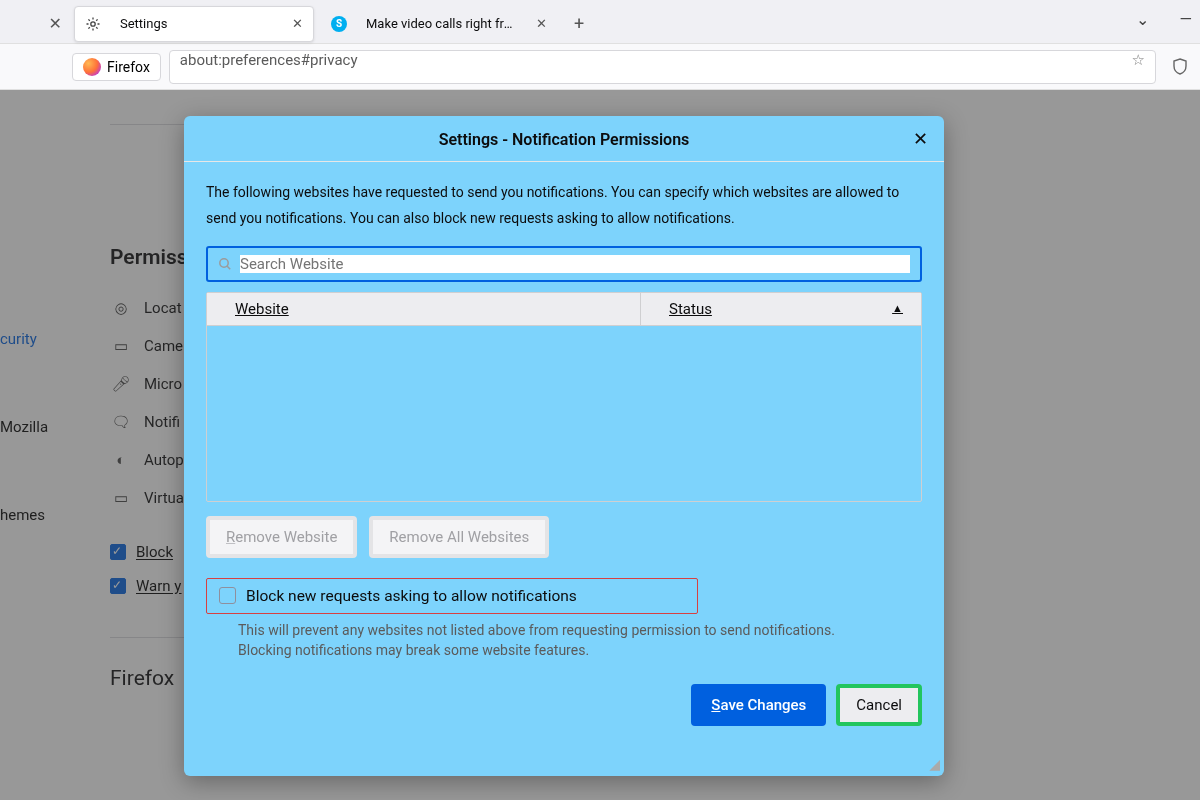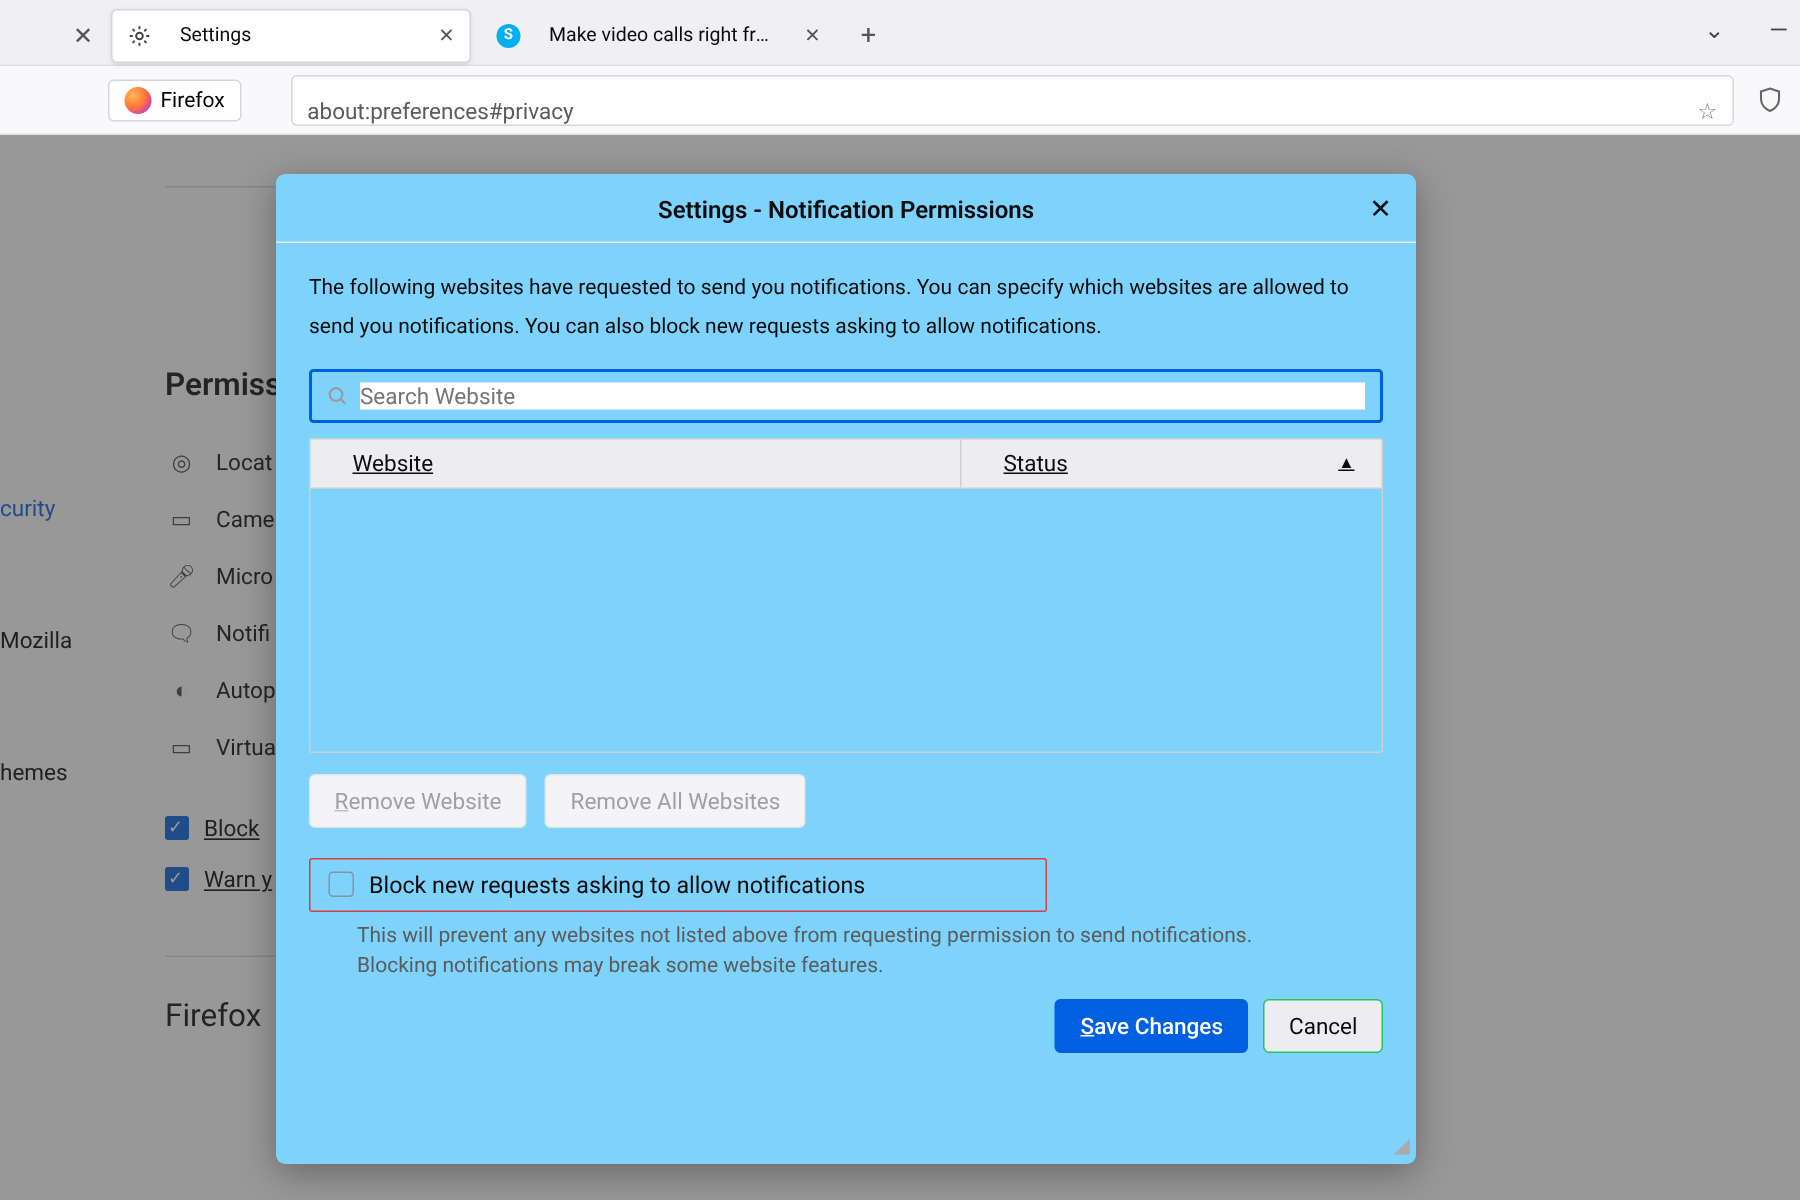--- a/index.html
+++ b/index.html
@@ -16,21 +16,21 @@
   .tab .close { color: #555; }
   .tab.settings { width: 240px; }
   .tab.skype { width: 238px; }
   .newtab { width: 30px; height: 30px; display: flex; align-items: center; justify-content: center; color: #555; font-size: 18px; }
   .window-controls { position: absolute; right: 8px; top: 10px; display: flex; gap: 30px; color: #444; font-size: 16px; align-items: center; }
 
   
   .toolbar { height: 46px; background: #f9f9fb; display: flex; align-items: center; padding: 0 10px; gap: 8px; border-bottom: 1px solid #e0e0e0; }
   .firefox-pill { display: flex; align-items: center; gap: 6px; background: #fff; border: 1px solid #d7d7db; border-radius: 4px; padding: 4px 10px; font-size: 14px; }
   .ff-logo { width: 18px; height: 18px; border-radius: 50%; background: radial-gradient(circle at 30% 30%, #ffb953, #ff7139 50%, #b833e1 85%); }
-  .urlbar { flex: 1; background: #fff; border: 1px solid #d7d7db; border-radius: 4px; height: 34px; display: flex; align-items: flex-end; padding: 0 10px; font-size: 15px; color: #5b5b5b; justify-content: space-between; margin-left: 25px; }
+  .urlbar { flex: 1; background: #fff; border: 1px solid #d7d7db; border-radius: 4px; height: 34px; display: flex; align-items: flex-start; padding: 0 10px; font-size: 15px; color: #5b5b5b; justify-content: space-between; }
   .star { color: #808080; }
   .shield { margin-left: 6px; color: #666; }
 
   
   .page-bg { position: absolute; top: 90px; left: 0; right: 0; bottom: 0; background: #fcfcfc; padding: 20px 40px; }
   .bg-content { margin-left: 70px; width: 720px; }
   .sidebar-text { position: absolute; left: 0; top: 240px; display: flex; flex-direction: column; gap: 70px; font-size: 15px; }
   .sidebar-text .sec { color: #0060df; }
   .bg-heading { font-size: 21px; color: #0c0c0d; margin-top: 120px; font-weight: 600; margin-bottom: 20px; }
   .perm-row { display: flex; align-items: center; gap: 12px; padding: 10px 0; font-size: 15px; color: #0c0c0d; }
@@ -56,26 +56,26 @@
   .search-box .mag { color: #9b9b9b; }
   .search-input { border: none; outline: none; flex: 1; font-size: 15px; color: #333; }
   .table-wrap { border: 1px solid #cfcfd1; border-radius: 2px; height: 210px; display: flex; flex-direction: column; }
   .thead { background: #ededf0; display: flex; font-size: 15px; color: #0c0c0d; border-bottom: 1px solid #cfcfd1; }
   .th { padding: 7px 28px; text-decoration: underline; }
   .th.website { flex: 1; border-right: 1px solid #cfcfd1; }
   .th.status { width: 280px; display: flex; align-items: center; justify-content: space-between; padding-right: 18px; }
   .th.status .arrow { font-size: 11px; }
   .tbody { flex: 1; }
   .btn-row { display: flex; gap: 12px; margin-top: 14px; }
-  .btn { border: 1px solid #22c55e; background: #ededf0; color: #0c0c0d; border-radius: 4px; font-size: 15px; padding: 8px 16px; cursor: pointer; }
+  .btn { border: 4px solid #22c55e; background: #ededf0; color: #0c0c0d; border-radius: 4px; font-size: 15px; padding: 8px 16px; cursor: pointer; }
   .btn.disabled { color: #a0a0a4; background: #f4f4f6; border-color: #e4e4e6; cursor: default; }
   .block-box { border: 1px solid #d84040; border-radius: 2px; padding: 8px 10px 8px 12px; margin-top: 20px; display: flex; align-items: flex-start; gap: 10px; width: 492px; }
   .cbox { width: 17px; height: 17px; border: 1px solid #8f8f9d; border-radius: 3px; }
   .block-label { font-size: 15.5px; color: #0c0c0d; }
-  .hint { font-size: 14px; color: #5b5b5b; margin: 6px 0 0 32px; line-height: 1.45; max-width: 600px; }
+  .hint { font-size: 14px; color: #5b5b5b; margin: 6px 0 12px 32px; line-height: 1.45; max-width: 600px; }
   .footer-row { display: flex; gap: 10px; justify-content: flex-end; margin-top: 12px; }
   .btn.primary { background: #0060df; color: #fff; border-color: #0060df; font-weight: 500; }
   .resize { position: absolute; right: 4px; bottom: 4px; color: #aaa; font-size: 14px; pointer-events: none; }
   .resize::before { content: "◢"; }
 
   
   svg { display: block; }
 </style>
 </head>
 <body>

